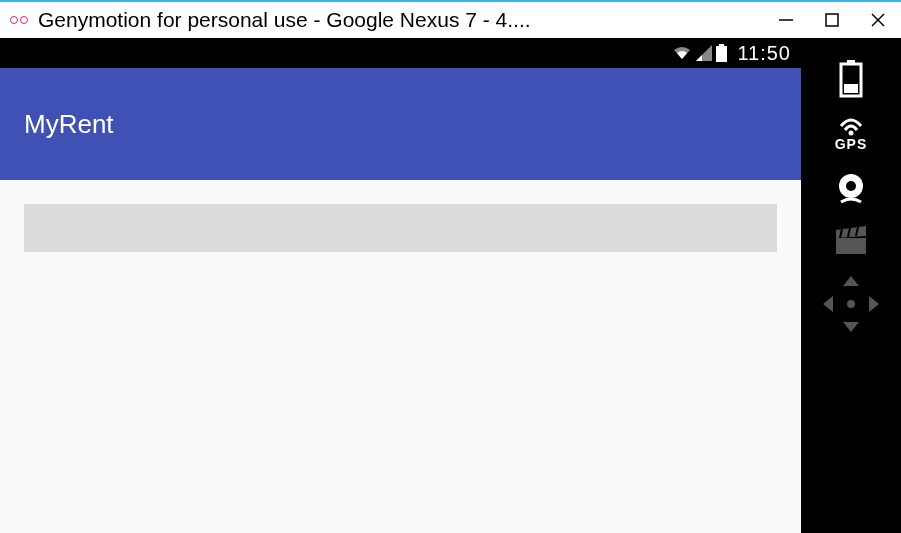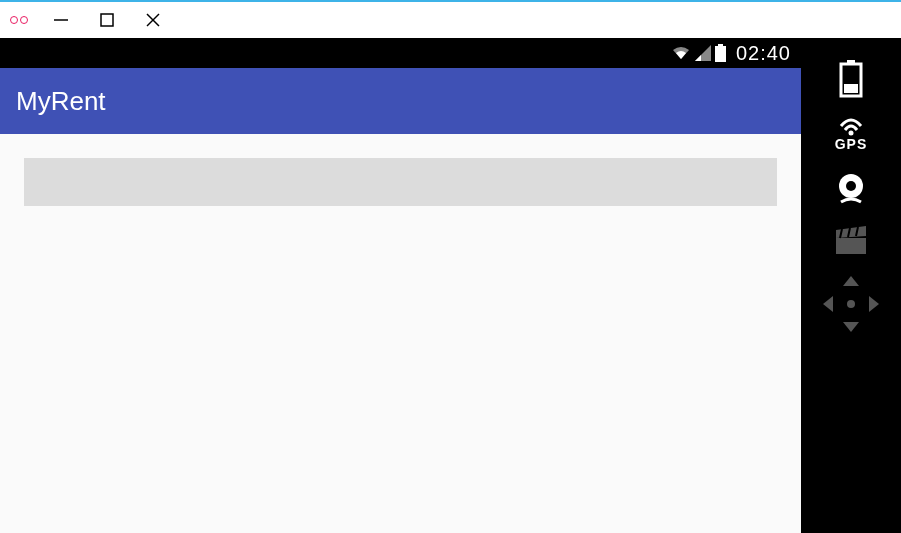--- a/index.html
+++ b/index.html
@@ -78,26 +78,26 @@
       font-family: Arial, sans-serif;
     }
     .status-icons {
       display: flex;
       align-items: center;
       gap: 4px;
     }
     .wifi-icon, .cell-icon, .batt-icon { display: inline-flex; }
     .clock-text { margin-left: 4px; font-size: 20px; letter-spacing: 1px; }
     .app-bar {
-      height: 66px;
+      height: 112px;
       background: #3f51b5;
       color: #fff;
       display: flex;
       align-items: center;
-      padding: 0 16px;
+      padding: 0 24px;
     }
     .app-title {
       font-size: 26px;
       font-weight: 400;
     }
     .app-content {
       flex: 1;
       background: #fafafa;
       padding: 24px 24px 0 24px;
     }
@@ -194,20 +194,21 @@
 </head>
 <body>
 
 <div class="window-top-border"></div>
 
 <div class="titlebar">
   <span class="title-logo">
     <span class="circ"></span>
       <span class="circ"></span>
   </span>
+  <span class="title-text">Genymotion for personal use - Google Nexus 7 - 4....</span>
   <div class="win-controls">
     <div class="win-btn">
       <svg width="14" height="14">
           <line x1="0" y1="7" x2="14" y2="7" stroke="#000" stroke-width="1.5"></line>
         </svg>
     </div>
     <div class="win-btn">
       <svg width="14" height="14">
           <rect x="1" y="1" width="12" height="12" fill="none" stroke="#000" stroke-width="1.5"></rect>
         </svg>
@@ -237,21 +238,21 @@
               <path d="M0 16 L6 16 L6 10 Z" fill="#fff"></path>
             </svg>
         </span>
         <span class="batt-icon">
           <svg width="11" height="18">
               <rect x="3" y="0" width="5" height="2" fill="#fff"></rect>
               <rect x="0" y="2" width="11" height="16" fill="#fff"></rect>
             </svg>
         </span>
       </span>
-      <span class="clock-text">02:40</span>
+      <span class="clock-text">11:50</span>
     </div>
 
     <div class="app-bar">
       <span class="app-title">MyRent</span>
     </div>
 
     <div class="app-content">
       <button class="grey-button"></button>
     </div>
   </div>

